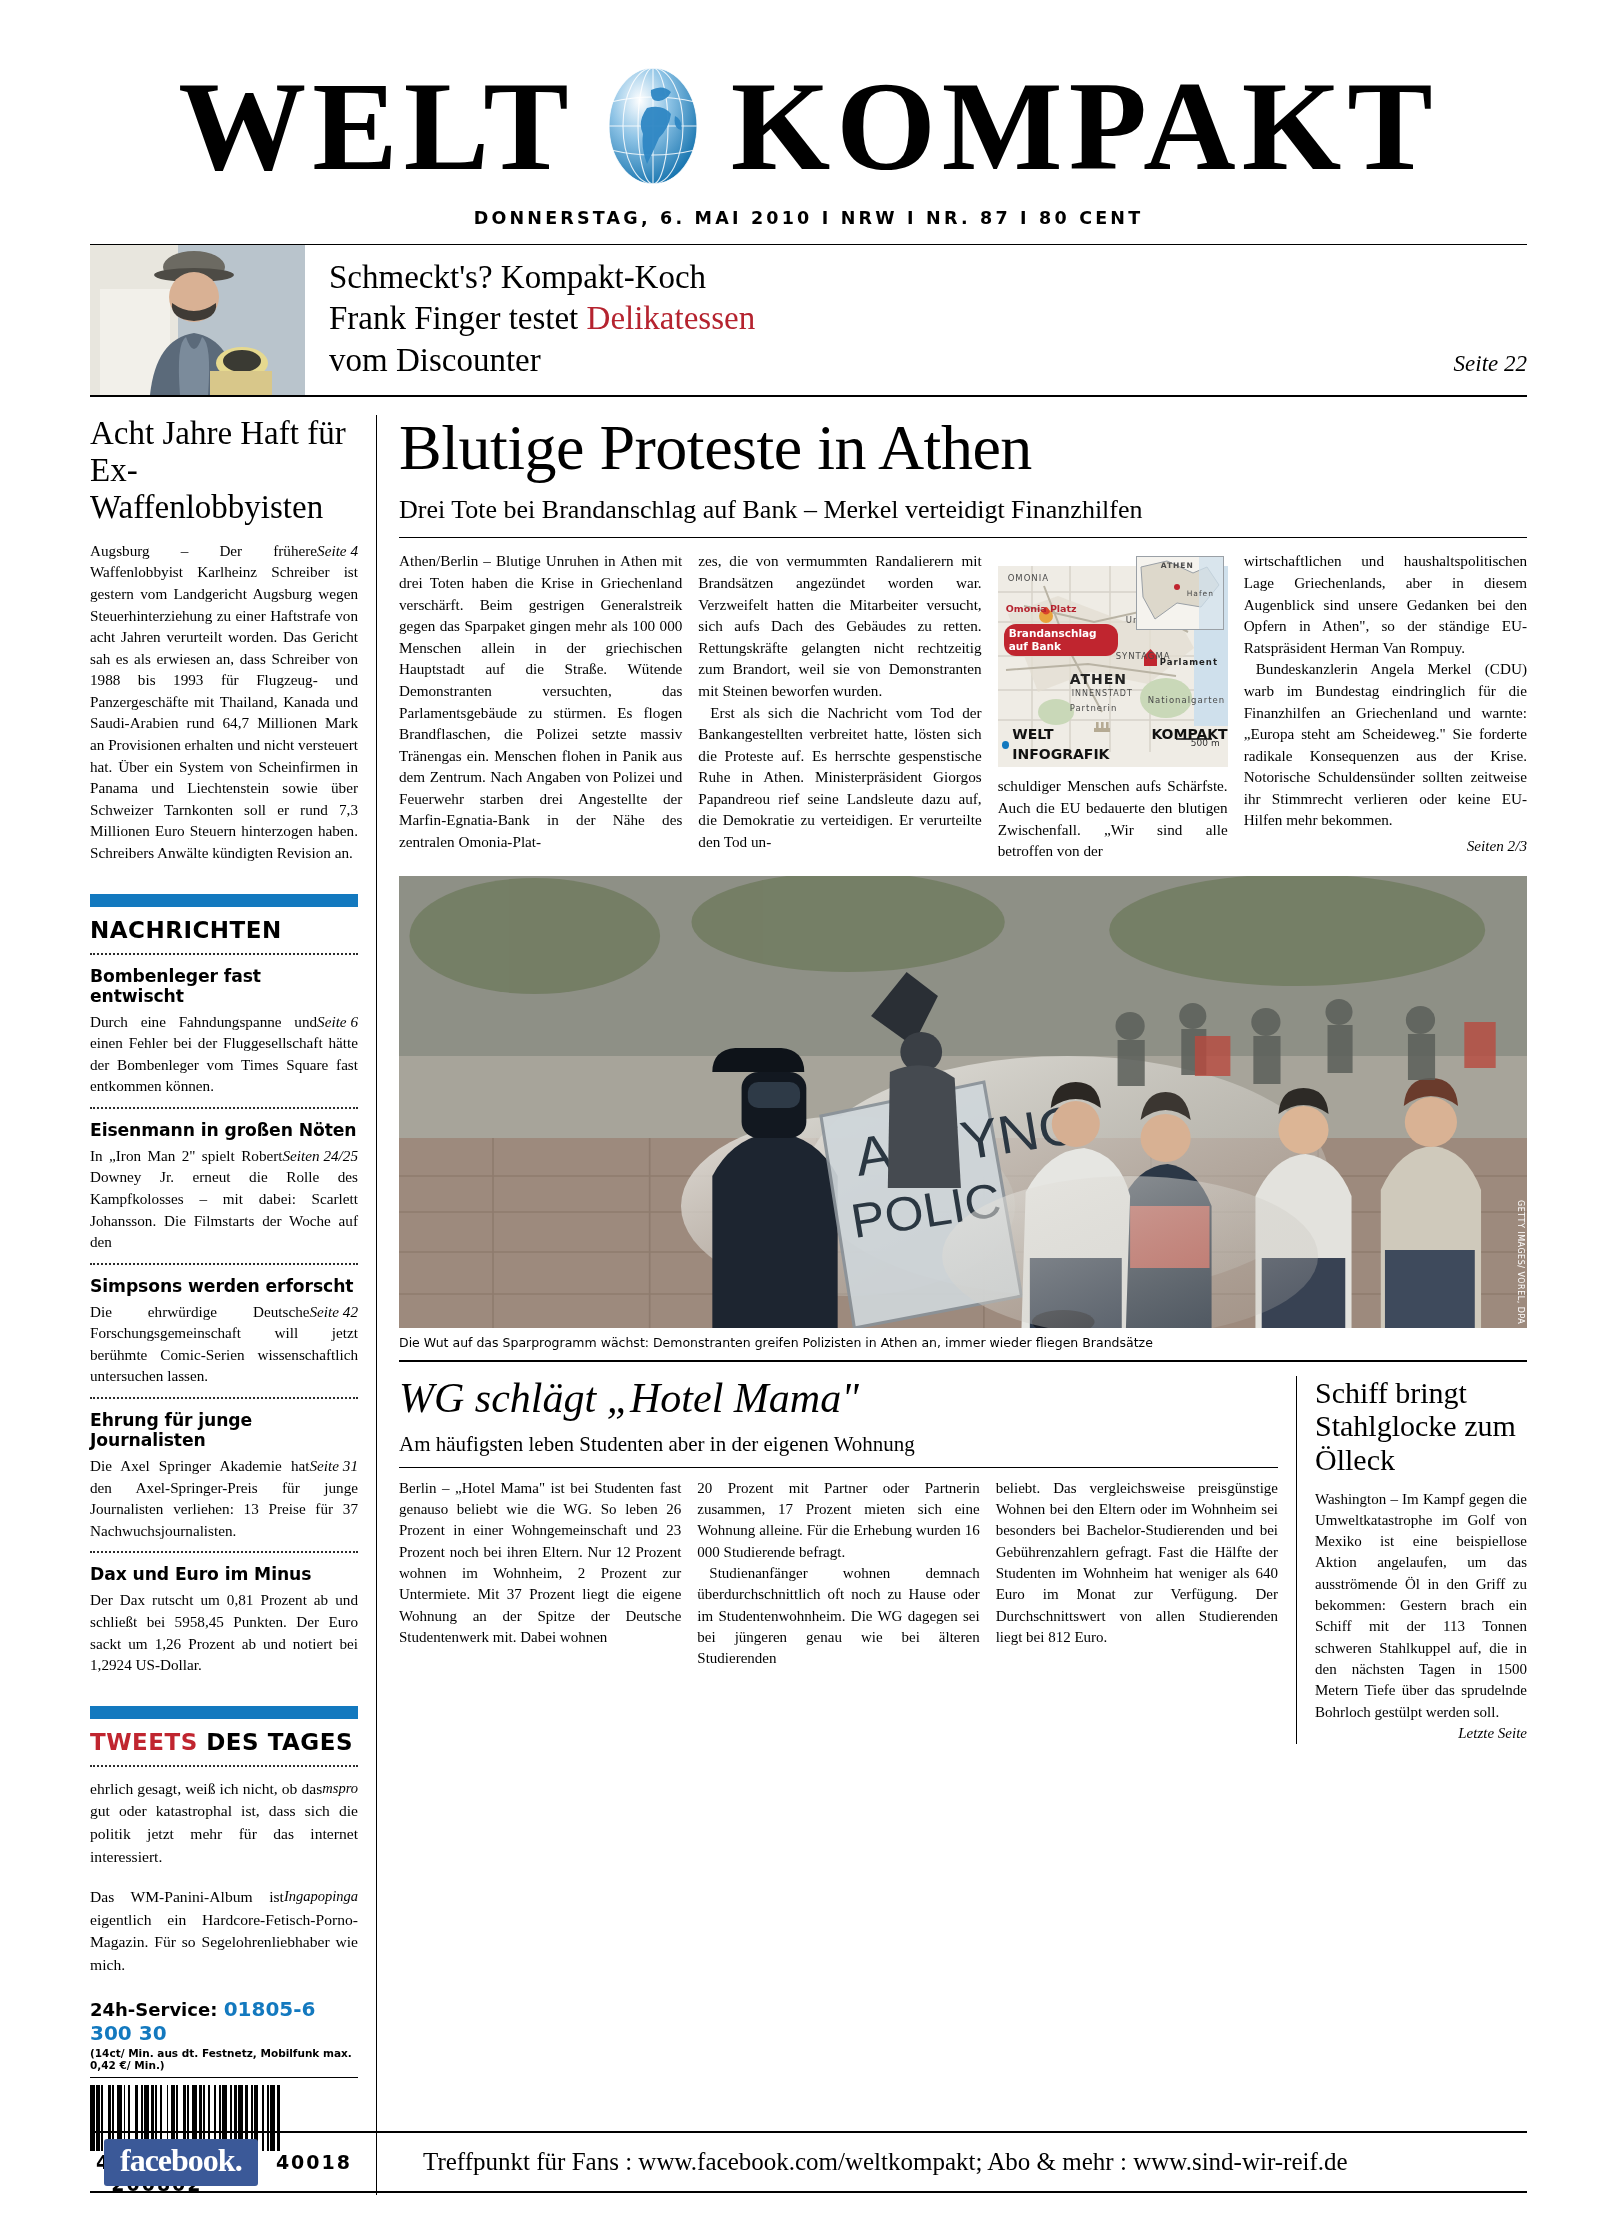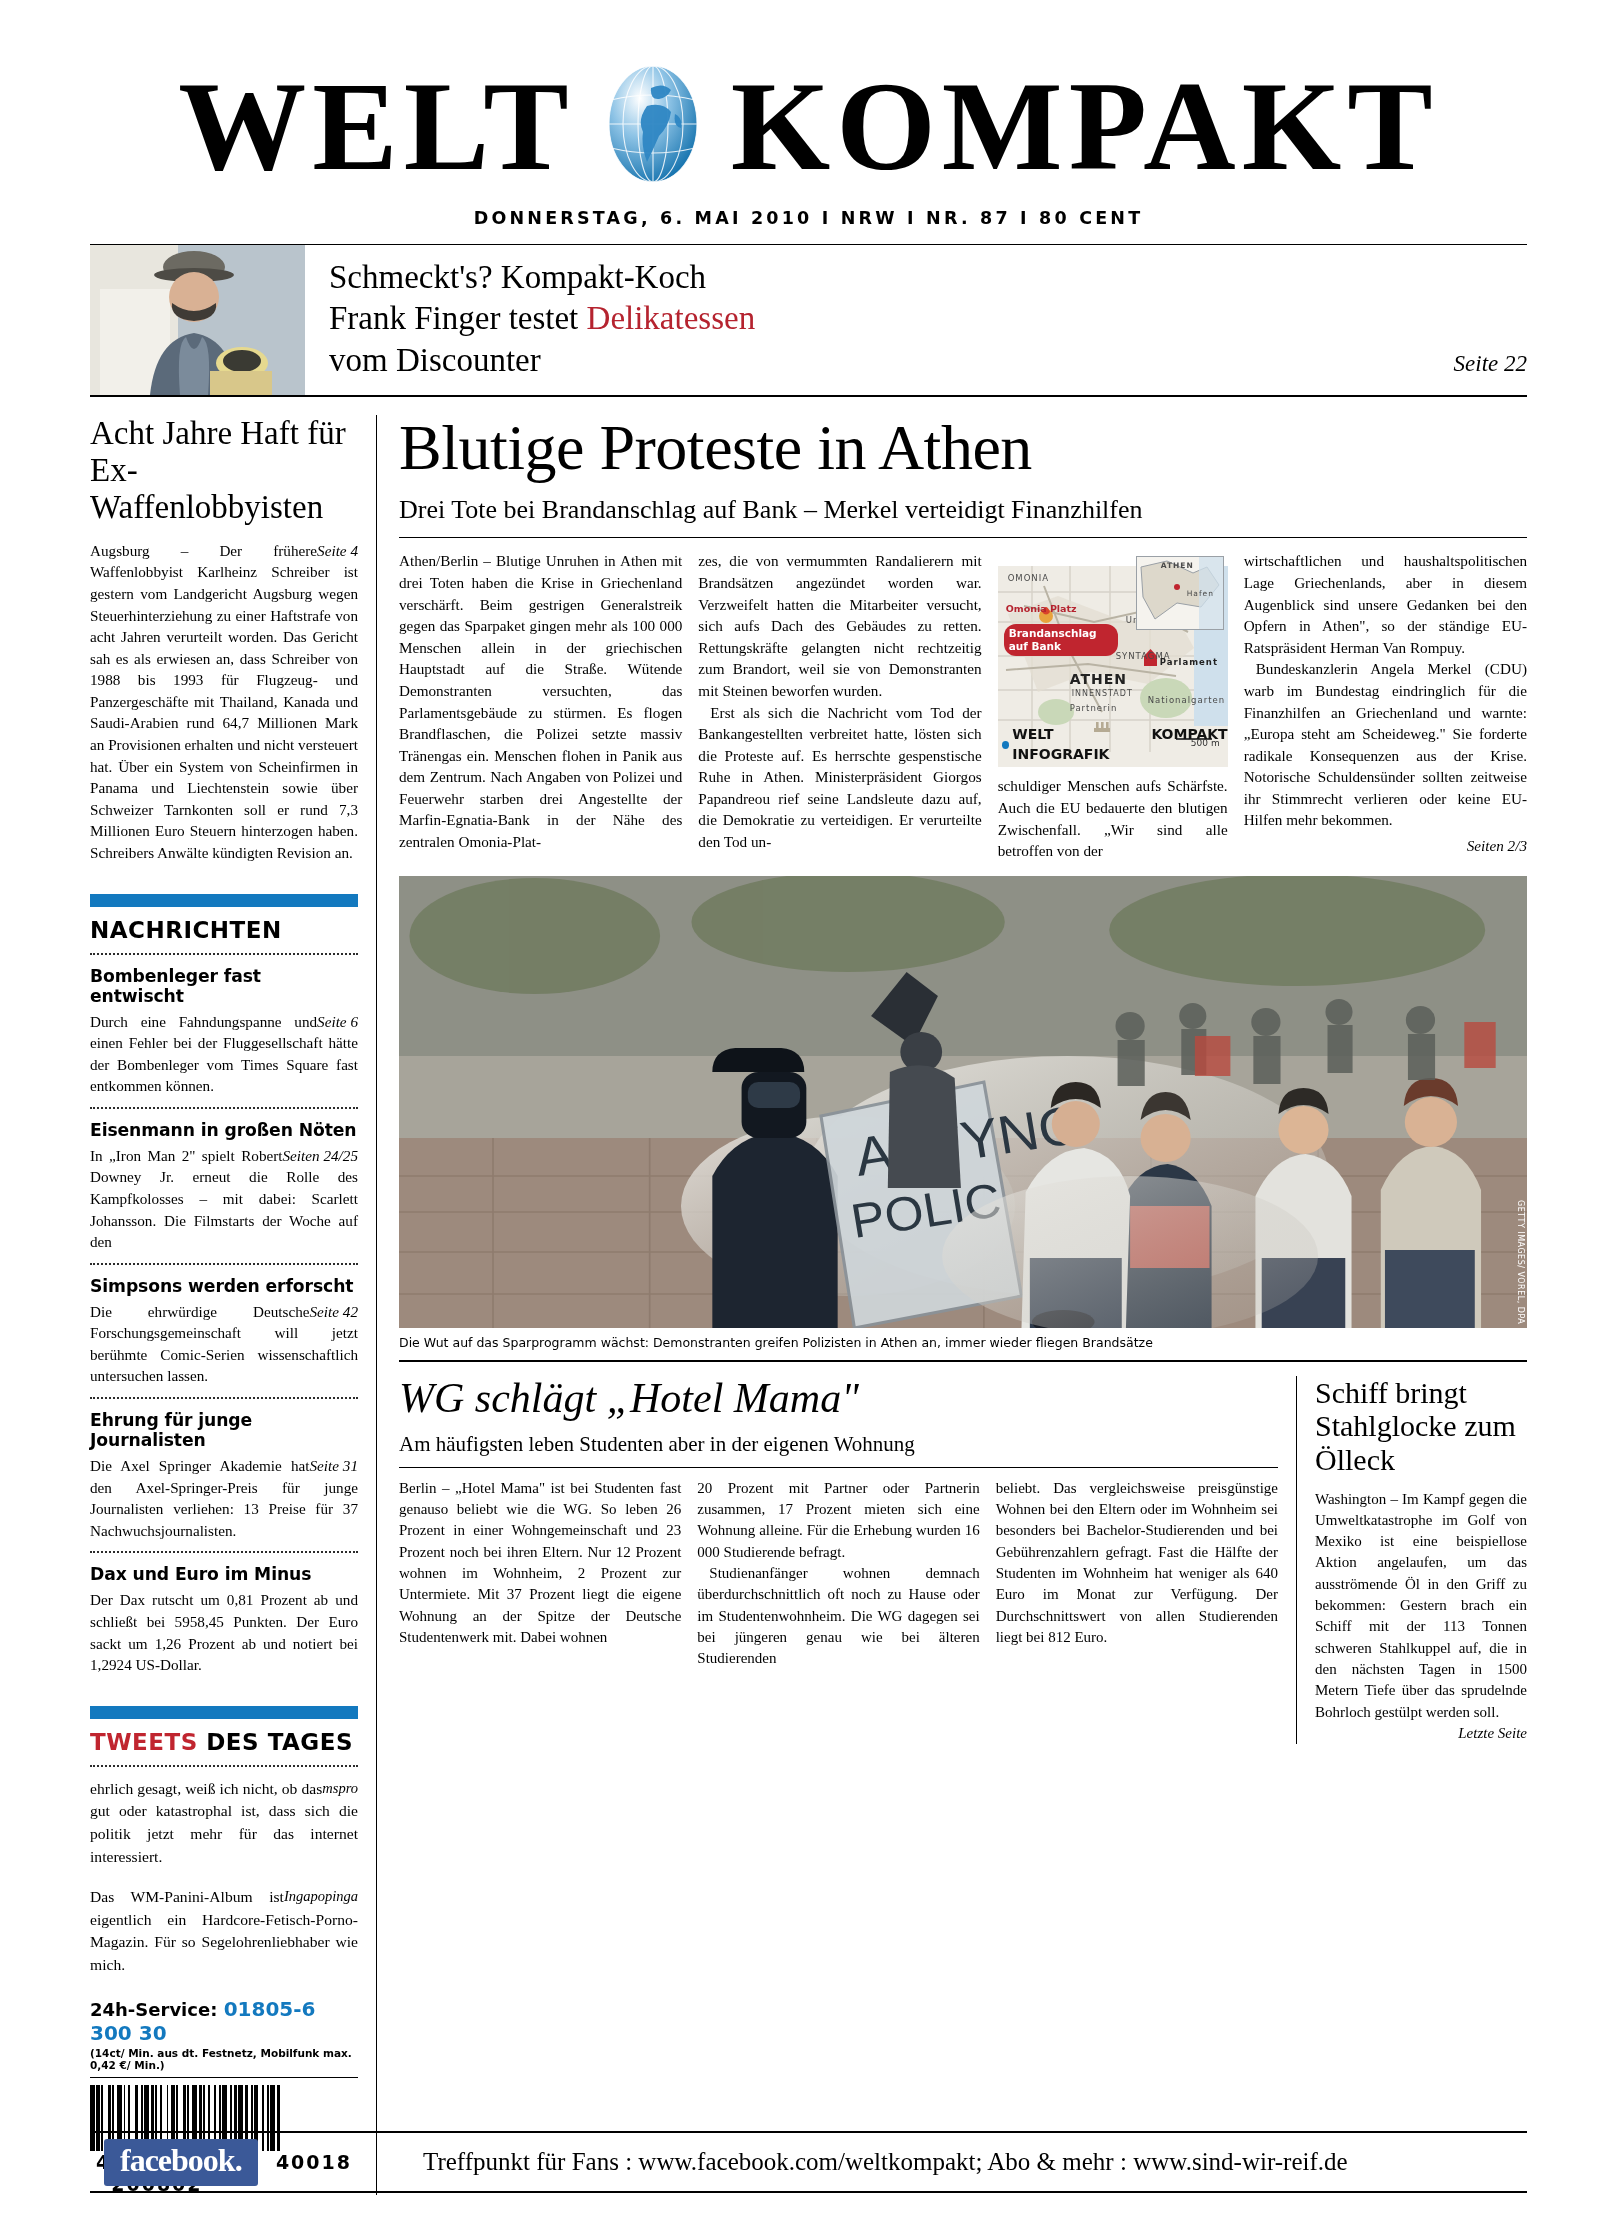--- a/index.html
+++ b/index.html
@@ -1,21 +1,21 @@
 <!DOCTYPE html>
 <html><head>
 <meta charset="utf-8">
 <style>
   html,body{margin:0;padding:0;background:#fff;}
   body{width:1617px;height:2235px;font-family:"Liberation Serif",serif;color:#000;position:relative;overflow:hidden;}
   .page{width:1617px;height:2235px;position:relative;box-sizing:border-box;padding:0 90px;}
 
   
   .masthead{text-align:center;padding-top:62px;position:relative;}
-  .logo{font-family:"Liberation Serif",serif;font-weight:bold;font-size:128px;letter-spacing:-2px;line-height:1;display:flex;justify-content:center;gap:10px;}
+  .logo{font-family:"Liberation Serif",serif;font-weight:bold;font-size:128px;letter-spacing:-2px;line-height:1;display:flex;align-items:center;justify-content:center;gap:10px;}
   .logo .w1{letter-spacing:6px;}
   .logo .w2{letter-spacing:6px;}
   .globe{width:124px;height:124px;position:relative;display:inline-block;margin:0 6px;flex:0 0 auto;}
   .globe svg{display:block;}
   .dateline{margin-top:18px;font-family:"DejaVu Sans",sans-serif;font-weight:bold;font-size:17.5px;letter-spacing:3.2px;}
 
   
   .teaser{display:flex;height:150px;border-top:1.6px solid #000;border-bottom:2.8px solid #000;margin-top:16px;}
   .teaser-photo{width:215px;flex:0 0 215px;position:relative;overflow:hidden;background:#c9cfd4;}
   .teaser-cols{flex:1;display:flex;padding-left:24px;}

